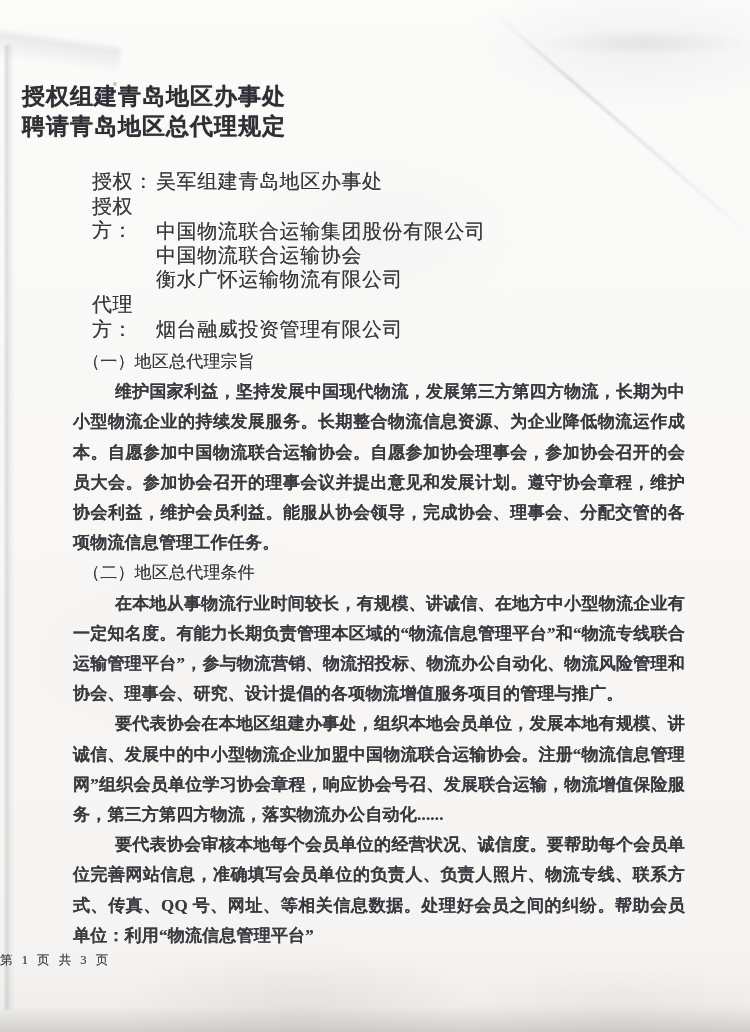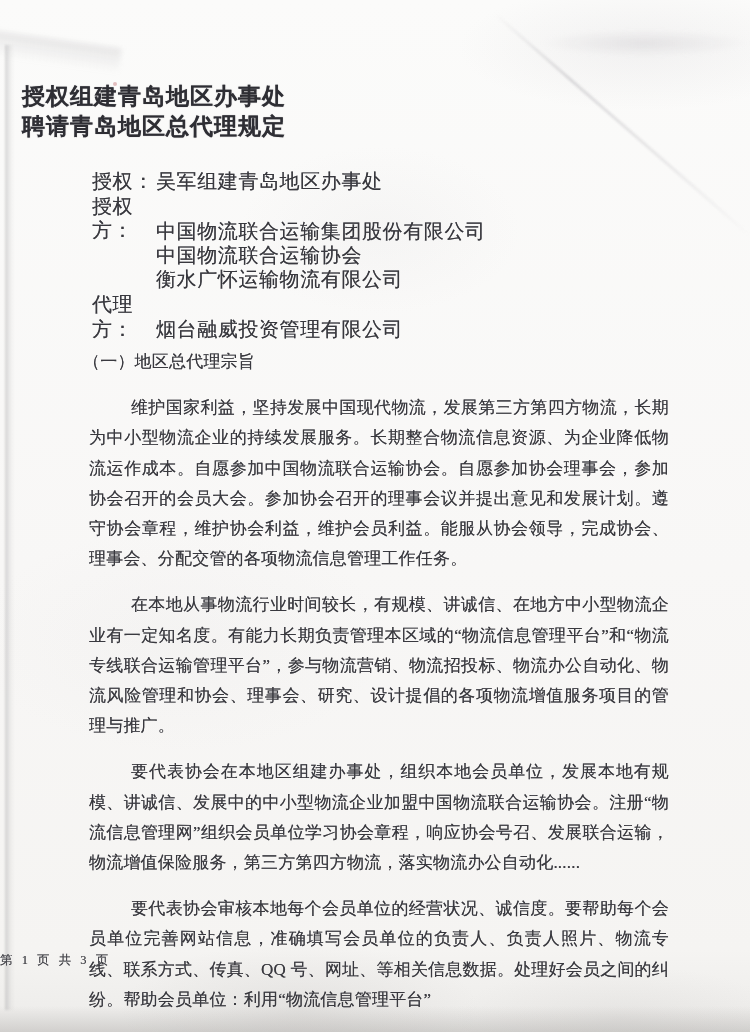--- a/index.html
+++ b/index.html
@@ -65,21 +65,21 @@
     text-shadow:0 0 0.6px rgba(56,56,62,0.7);
   }
   .header-row .hlabel{display:inline-block;width:64px;}
   .body-block{
     position:absolute;left:73px;top:347px;width:612px;
     font-size:17px;line-height:30.2px;letter-spacing:0.2px;
     color:#39393f;
     text-align:justify;
     text-shadow:0 0 0.6px rgba(57,57,63,0.7);
   }
-  .body-block p{margin:16px;text-indent:42px;}
+  .body-block p{margin:0;text-indent:42px;font-weight:bold;}
   .sec-heading{padding-left:10px;}
   .footer{
     position:absolute;left:0;top:952px;width:700px;
     text-align:left;
     font-size:12.5px;letter-spacing:3px;color:#46464c;
     text-shadow:0 0 0.5px rgba(70,70,76,0.7);
   }
 </style>
 </head>
 <body>
@@ -113,20 +113,21 @@
     </div>
     <div class="header-row">
       <span class="hlabel">代理方：</span><span>烟台融威投资管理有限公司</span>
     </div>
   </div>
 
   <div class="body-block">
     <div class="sec-heading">（一）地区总代理宗旨</div>
     <p>维护国家利益，坚持发展中国现代物流，发展第三方第四方物流，长期为中小型物流企业的持续发展服务。长期整合物流信息资源、为企业降低物流运作成本。自愿参加中国物流联合运输协会。自愿参加协会理事会，参加协会召开的会员大会。参加协会召开的理事会议并提出意见和发展计划。遵守协会章程，维护协会利益，维护会员利益。能服从协会领导，完成协会、理事会、分配交管的各项物流信息管理工作任务。</p>
 
+    <div class="sec-heading">（二）地区总代理条件</div>
     <p>在本地从事物流行业时间较长，有规模、讲诚信、在地方中小型物流企业有一定知名度。有能力长期负责管理本区域的“物流信息管理平台”和“物流专线联合运输管理平台”，参与物流营销、物流招投标、物流办公自动化、物流风险管理和协会、理事会、研究、设计提倡的各项物流增值服务项目的管理与推广。</p>
 
     <p>要代表协会在本地区组建办事处，组织本地会员单位，发展本地有规模、讲诚信、发展中的中小型物流企业加盟中国物流联合运输协会。注册“物流信息管理网”组织会员单位学习协会章程，响应协会号召、发展联合运输，物流增值保险服务，第三方第四方物流，落实物流办公自动化......</p>
     <p>要代表协会审核本地每个会员单位的经营状况、诚信度。要帮助每个会员单位完善网站信息，准确填写会员单位的负责人、负责人照片、物流专线、联系方式、传真、QQ 号、网址、等相关信息数据。处理好会员之间的纠纷。帮助会员单位：利用“物流信息管理平台”</p>
   </div>
 
   <div class="footer">第 1 页 共 3 页</div>
 
 </div>
 

